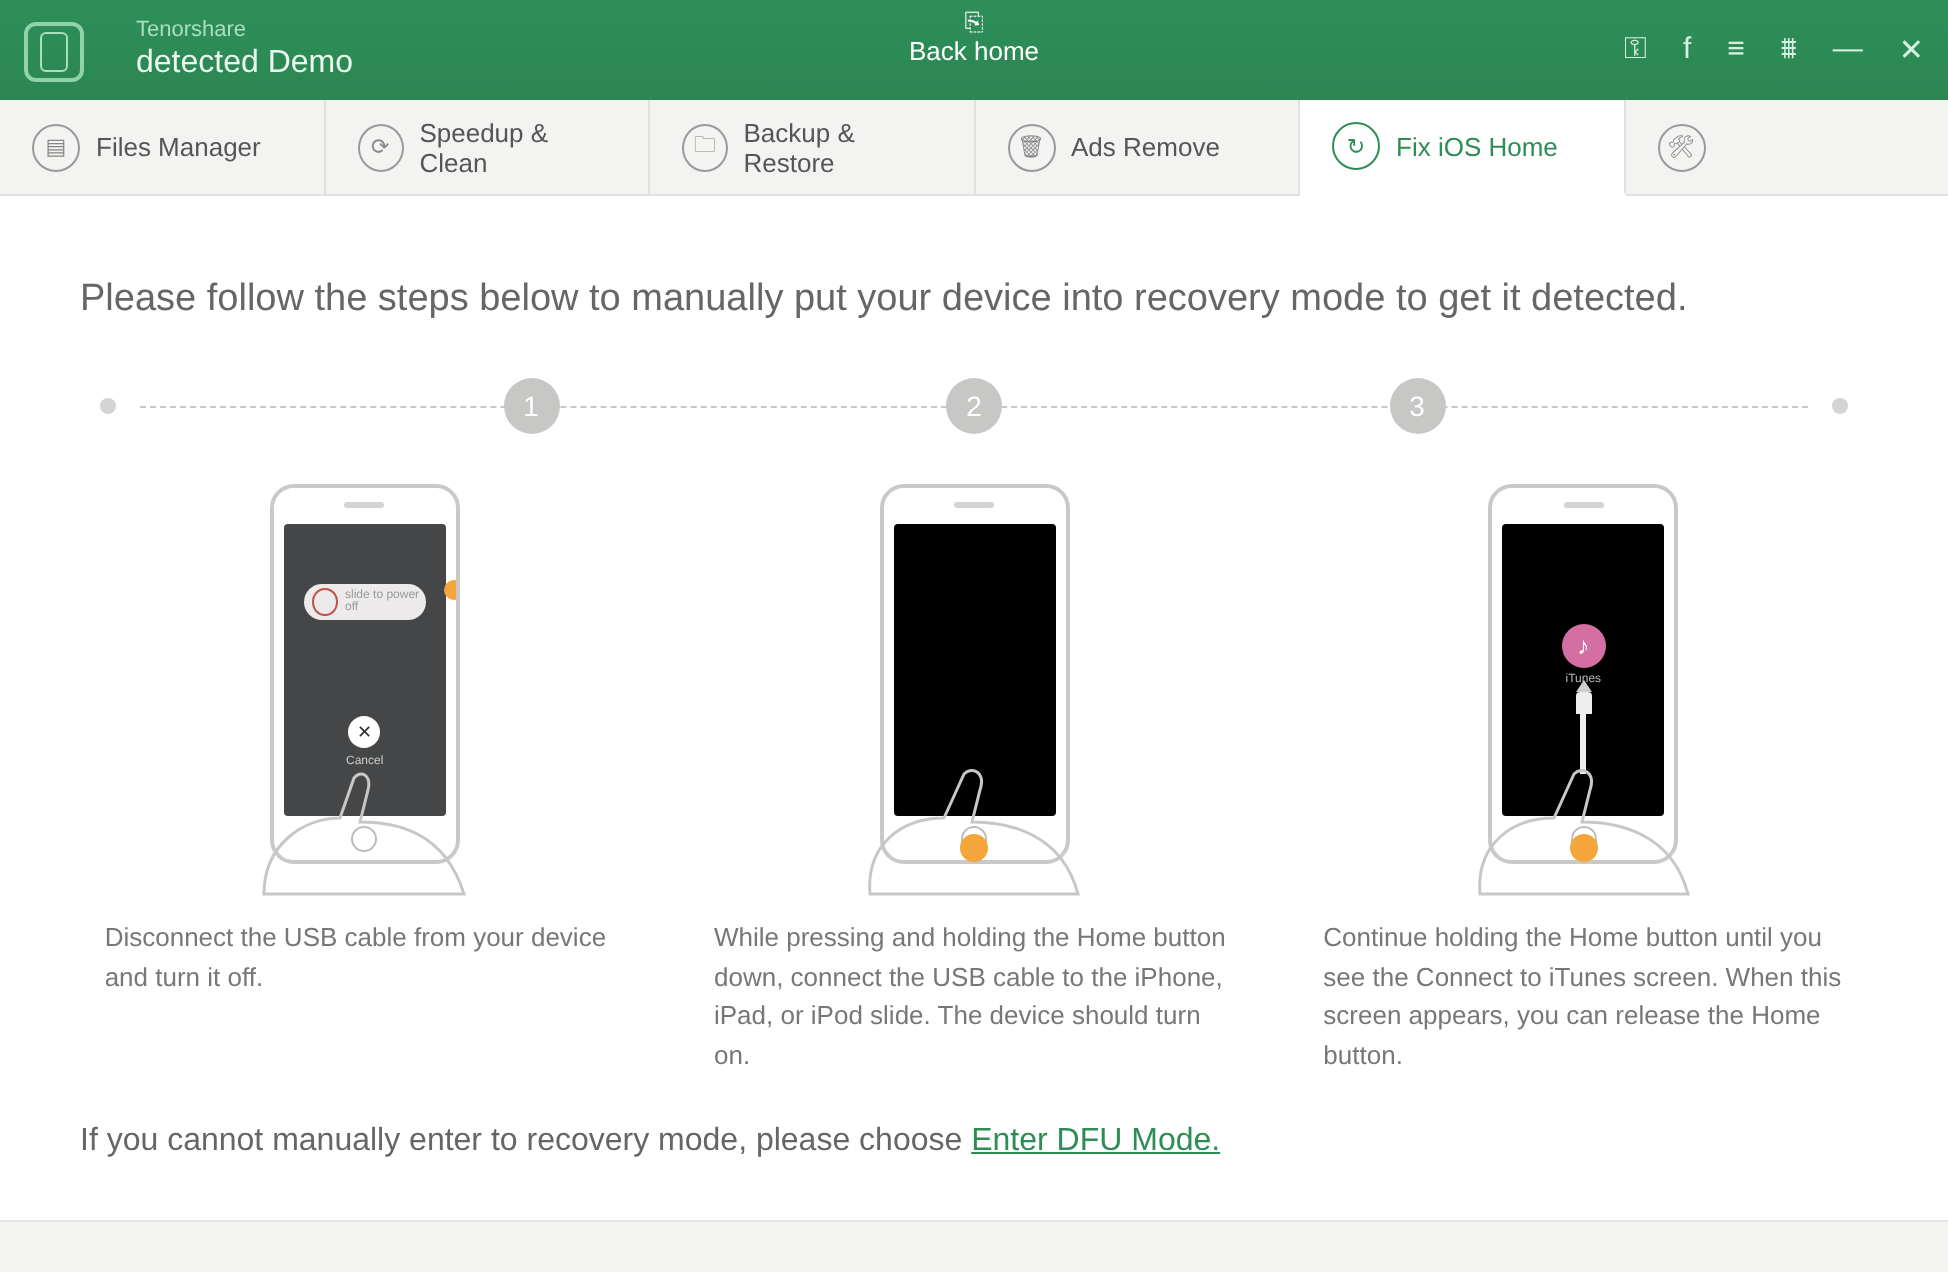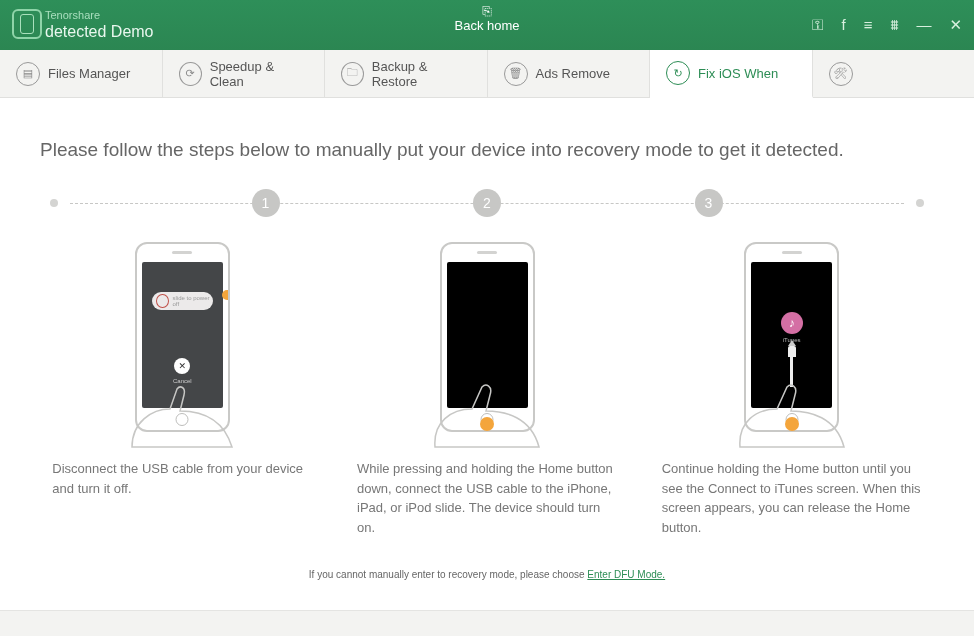--- a/index.html
+++ b/index.html
@@ -9,21 +9,21 @@
     background: #fff;
     display: flex; flex-direction: column;
   }
   .header {
     height: 50px;
     background: linear-gradient(#2e8f59, #2b8652);
     display: flex; align-items: center;
     padding: 0 12px;
     position: relative;
   }
-  .logo { display: flex; align-items: flex-start; gap: 3px; }
+  .logo { display: flex; align-items: flex-end; gap: 26px; }
   .logo-icon {
     width: 30px; height: 30px; border: 2px solid #8fd4a9; border-radius: 6px;
     display:flex; align-items:center; justify-content:center;
   }
   .logo-icon::after {
     content:""; display:block; width:12px; height:18px; border:1.5px solid #a9e0bc; border-radius:3px;
   }
   .logo-text { color: #e9f7ee; font-size: 12px; line-height: 1.2; }
   .logo-text .brand { font-weight: 400; font-size: 11px; color:#a9dfbe; }
   .logo-text .title { font-weight: 400; font-size: 16px; }
@@ -135,21 +135,21 @@
     content:""; display:block; width:8px; height:11px; background:#eee; border-radius:2px 2px 0 0;
   }
   .step3 .cable::after{
     content:""; display:block; width:3px; height:30px; background:#eee; margin:0 auto;
   }
   .step3 .arrow{
     position:absolute; bottom:62px; left:50%; transform:translateX(-50%);
     width:0; height:0; border-left:4px solid transparent; border-right:4px solid transparent; border-bottom:6px solid #ccc;
   }
   .step-text { text-align:left; font-size:13px; color:#777; margin-top:22px; line-height:1.5; max-width: 260px; }
-  .footer { margin-top:auto; text-align:center; padding: 18px 0; font-size:10px; color:#666; }
+  .footer { margin-top:auto; text-align:left; padding: 18px 0; font-size:16px; color:#666; }
   .footer a { color:#2d8d55; text-decoration: underline; cursor:pointer; }
   .bottombar { height:26px; background:#f3f3f1; border-top:1px solid #e4e4e2; }
 </style>
 </head>
 <body>
 
 <div class="header">
   <div class="logo">
     <div class="logo-icon"></div>
     <div class="logo-text">
@@ -183,21 +183,21 @@
   <div class="tab">
     <span class="tab-icon">🗀</span>
     <span>Backup &amp; Restore</span>
   </div>
   <div class="tab">
     <span class="tab-icon">🗑</span>
     <span>Ads Remove</span>
   </div>
   <div class="tab active">
     <span class="tab-icon">↻</span>
-    <span>Fix iOS When</span>
+    <span>Fix iOS Home</span>
   </div>
   <div class="tab">
     <span class="tab-icon">🛠</span>
   </div>
 </div>
 
 <div class="content">
   <div class="instructions">Please follow the steps below to manually put your device into recovery mode to get it detected.</div>
 
   <div class="stepper-line">

